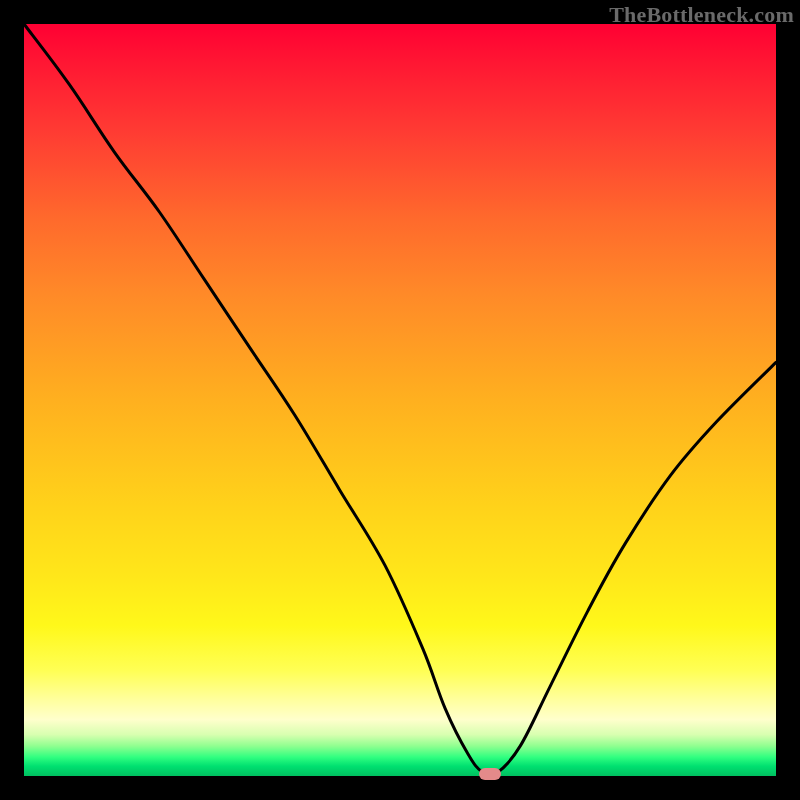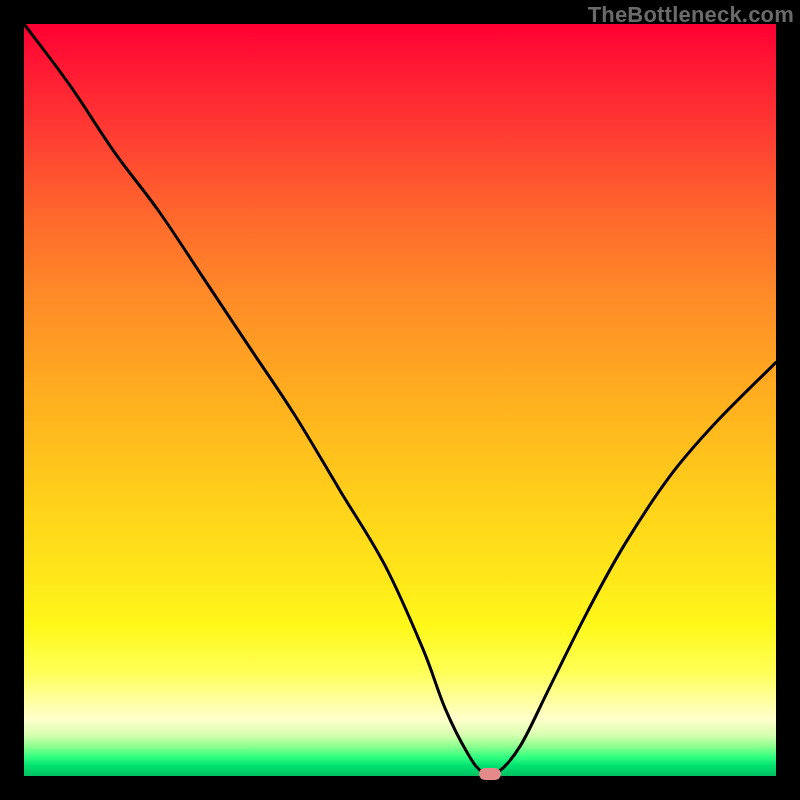--- a/index.html
+++ b/index.html
@@ -57,21 +57,21 @@
     width: 22px;
     height: 12px;
     border-radius: 6px;
     background: #e48a8a;
     transform: translate(-50%, -50%);
   }
   .watermark {
     position: absolute;
     top: 2px;
     right: 6px;
-    font-family: Liberation Sans, sans-serif;
+    font-family: Liberation Serif, serif;
     font-size: 22px;
     font-weight: 600;
     color: #6a6a6a;
     letter-spacing: 0.2px;
     user-select: none;
   }
 </style>
 </head>
 <body>
 

